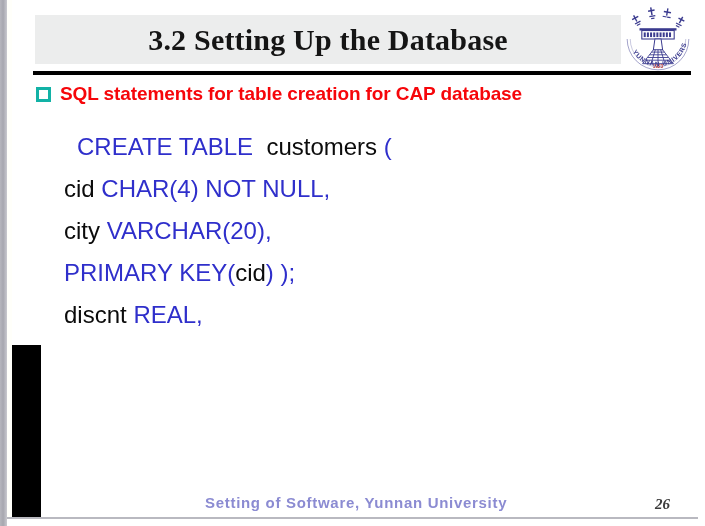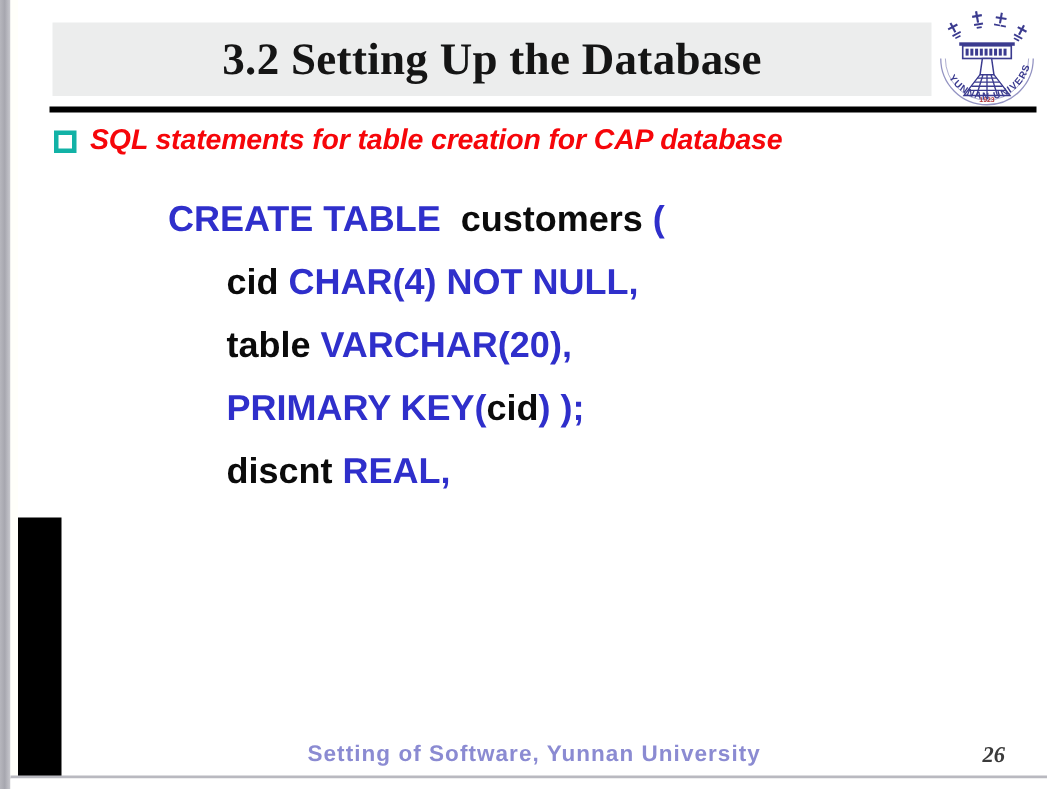--- a/index.html
+++ b/index.html
@@ -91,41 +91,39 @@
     margin-right: 9px;
     flex: 0 0 auto;
   }
   .subtitle-text {
     font-family: "Liberation Sans", sans-serif;
     font-weight: bold;
     font-size: 19px;
     color: #f6060a;
     white-space: nowrap;
     letter-spacing: -0.1px;
-    font-style: italic;
   }
 
   
   .code {
     position: absolute;
     left: 0; top: 126px;
     width: 705px;
   }
   .code-line {
     font-family: "Liberation Sans", sans-serif;
-    font-weight: bold;
+    font-weight: normal;
     font-size: 24px;
     height: 42px;
     line-height: 42px;
     white-space: nowrap;
     color: #0b0b0b;
-    margin-left: 35px;
   }
   .code-line.l0 { padding-left: 77px; }
-  .code-line.ind { padding-left: 116px; }
+  .code-line.ind { padding-left: 64px; }
   .kw { color: #2f2fcb; }
   .id { color: #0b0b0b; }
 
   
   .black-block {
     position: absolute;
     left: 12px; top: 345px;
     width: 29px; height: 173px;
     background: #000000;
   }
@@ -243,21 +241,21 @@
   </div>
 
   <div class="subtitle-row">
     <span class="bullet-square"></span>
     <span class="subtitle-text">SQL statements for table creation for CAP database</span>
   </div>
 
   <div class="code">
       <div class="code-line l0"><span class="kw">CREATE TABLE</span><span class="id">&nbsp; customers </span><span class="kw">(</span></div>
       <div class="code-line ind"><span class="id">cid </span><span class="kw">CHAR(4) NOT NULL,</span></div>
-      <div class="code-line ind"><span class="id">table </span><span class="kw">VARCHAR(20),</span></div>
+      <div class="code-line ind"><span class="id">city </span><span class="kw">VARCHAR(20),</span></div>
       <div class="code-line ind"><span class="kw">PRIMARY KEY(</span><span class="id">cid</span><span class="kw">) );</span></div>
       <div class="code-line ind"><span class="id">discnt </span><span class="kw">REAL,</span></div>
     </div>
 
   <div class="black-block"></div>
 
   <div class="footer-text">Setting of Software, Yunnan University</div>
   <div class="page-number">26</div>
 
   <div class="frame-bottom"></div>

